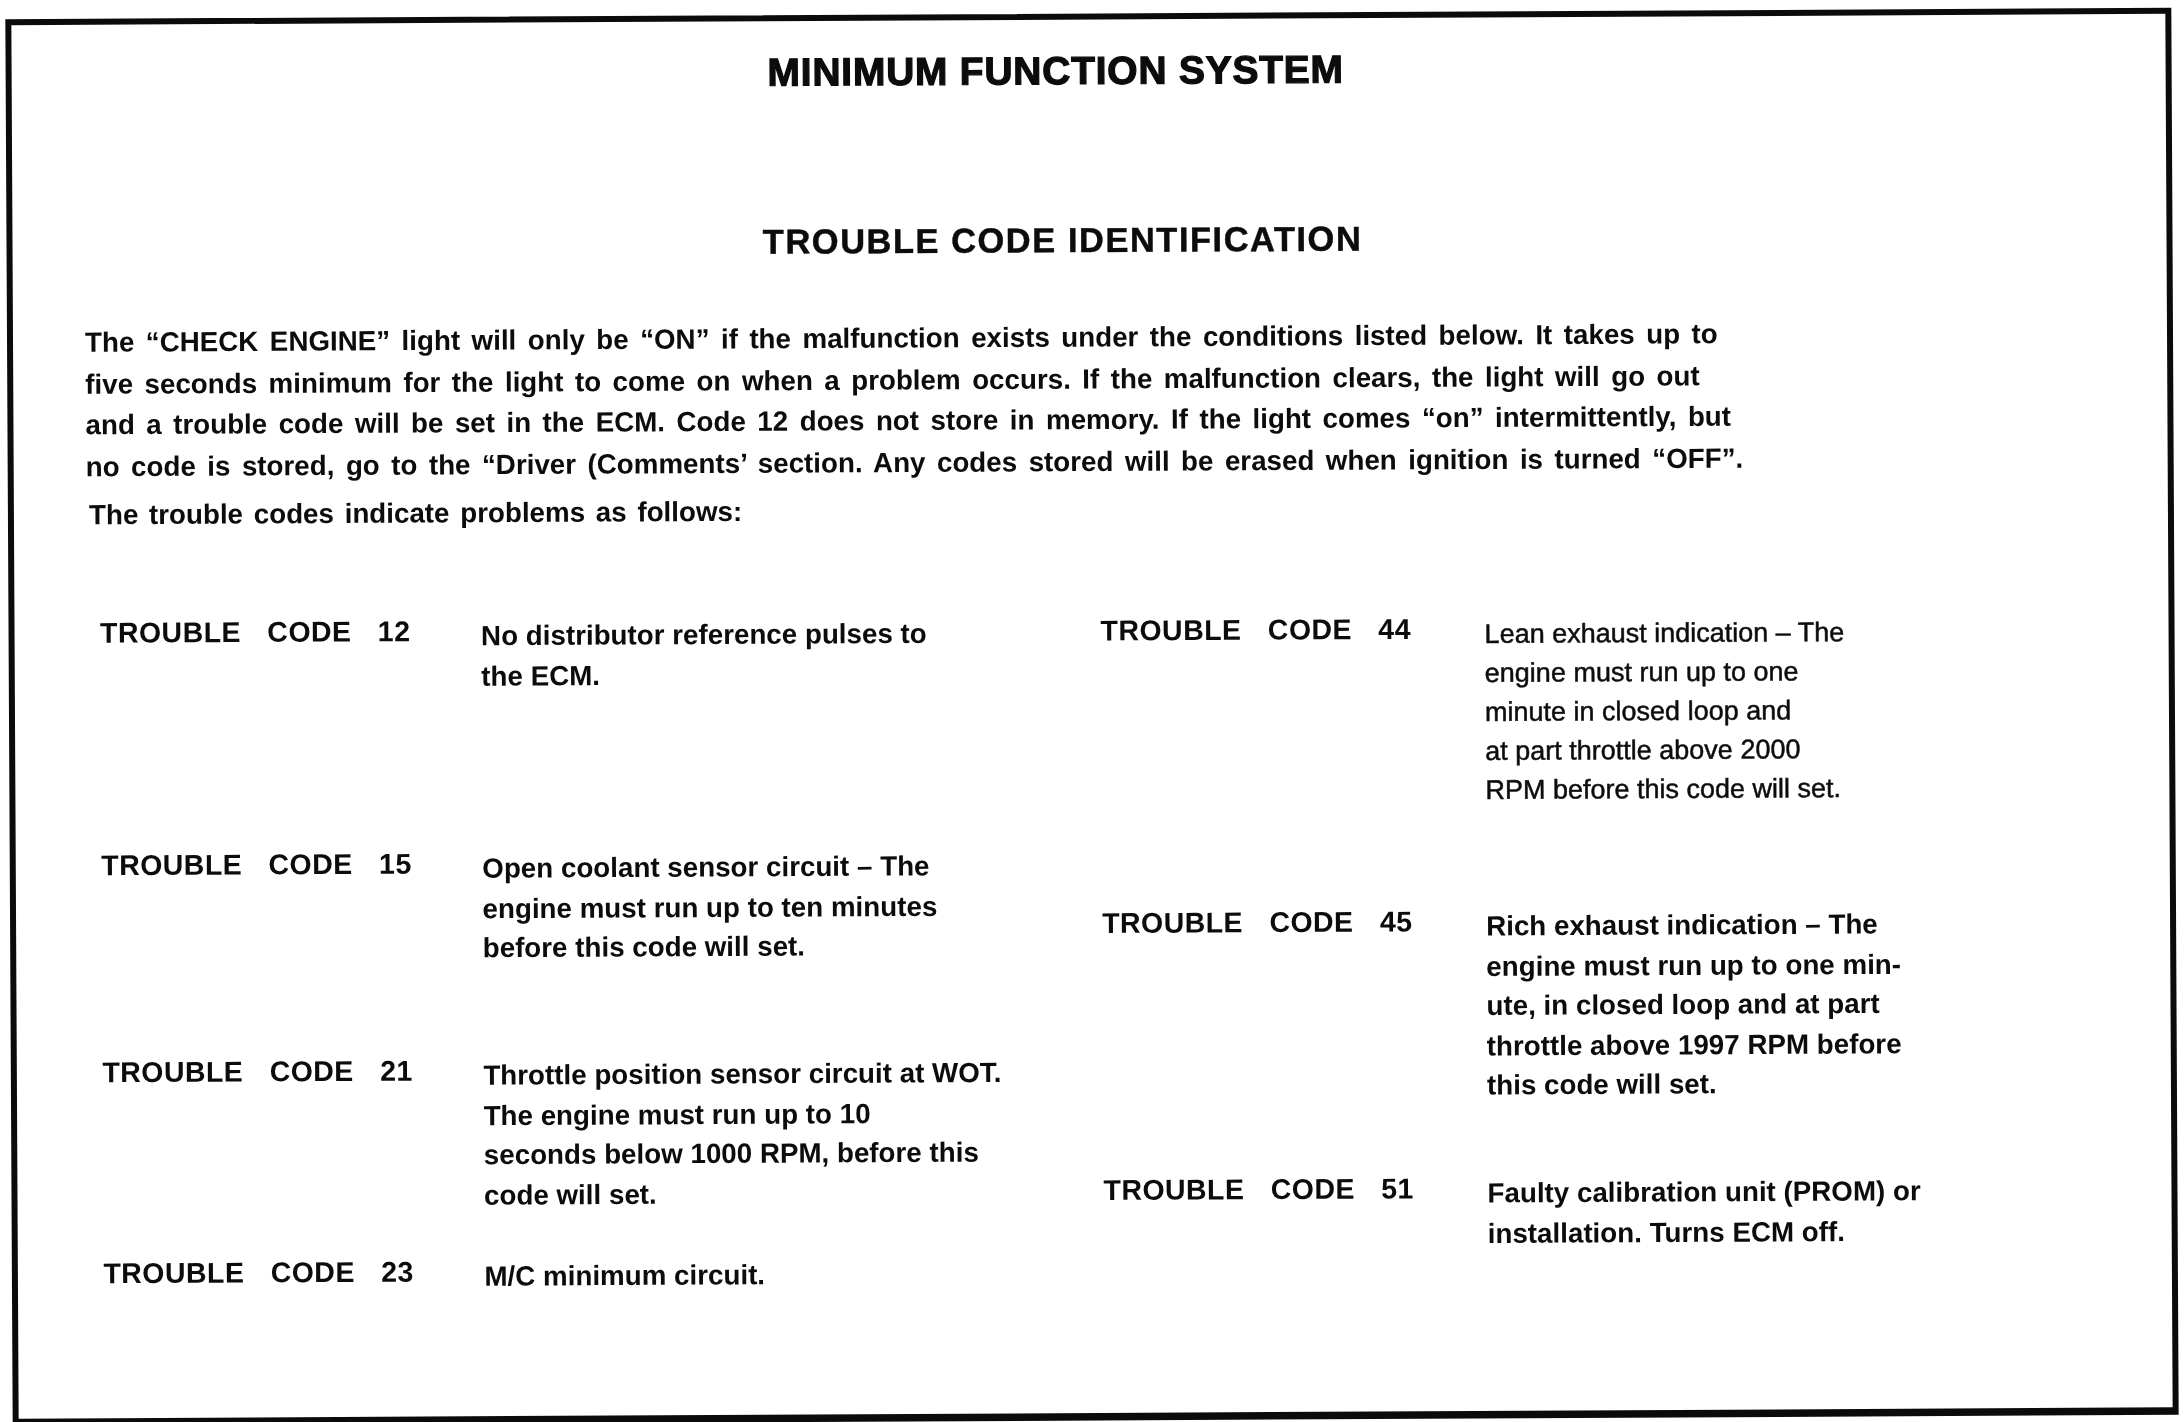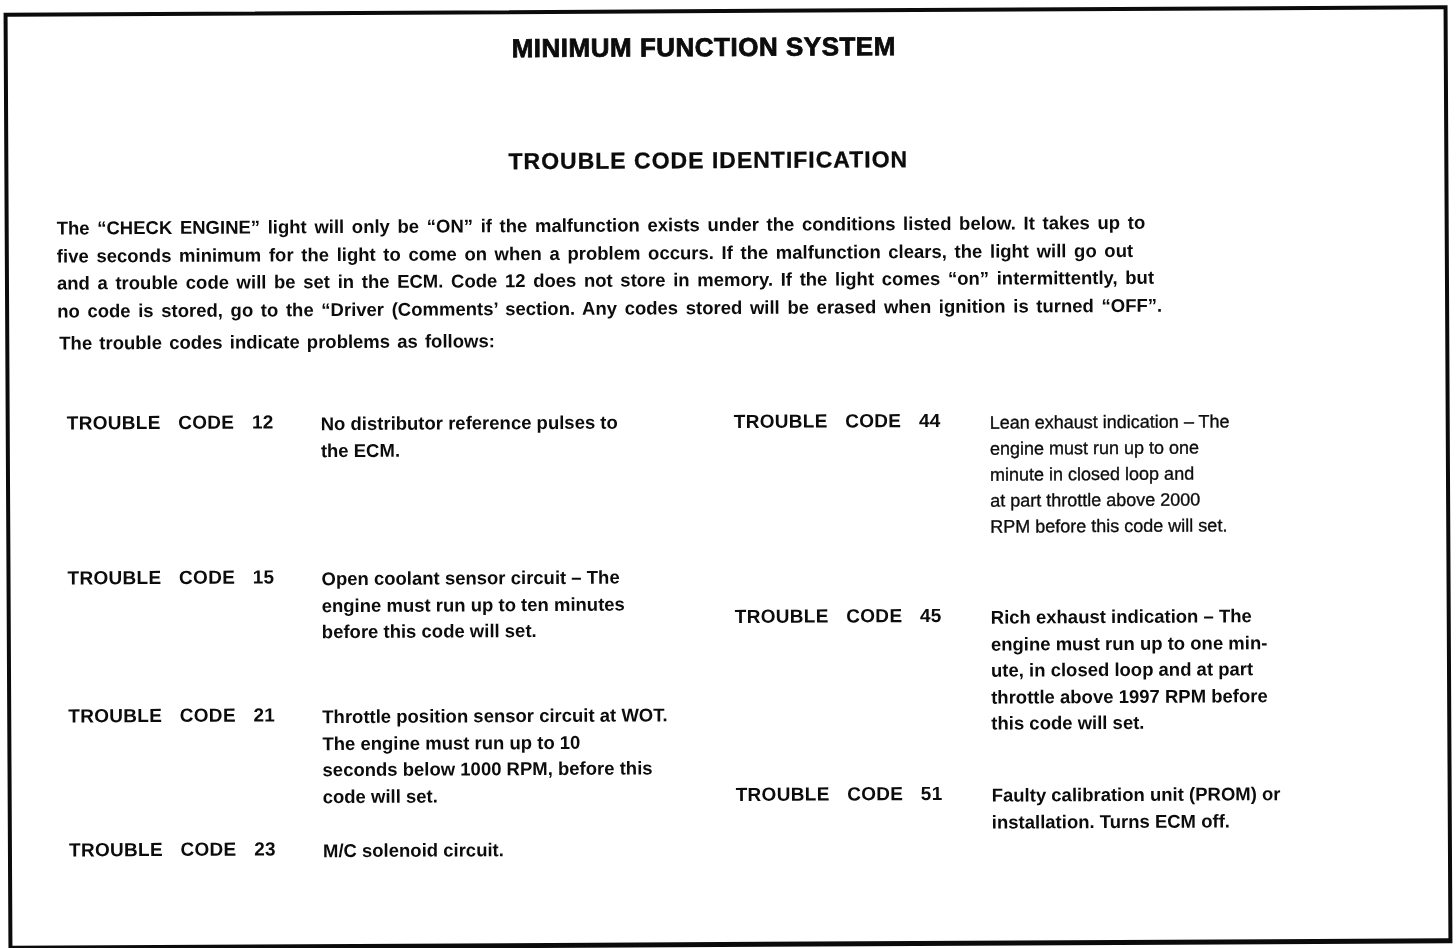--- a/index.html
+++ b/index.html
@@ -144,21 +144,21 @@
     </div>
     <div class="entry col-left t21">
       <div class="code-label">TROUBLE CODE 21</div>
       <div class="code-desc">Throttle position sensor circuit at WOT.
 The engine must run up to 10
 seconds below 1000 RPM, before this
 code will set.</div>
     </div>
     <div class="entry col-left t23">
       <div class="code-label">TROUBLE CODE 23</div>
-      <div class="code-desc">M/C solenoid circuit.</div>
+      <div class="code-desc">M/C minimum circuit.</div>
     </div>
 
     <div class="entry col-right t44">
       <div class="code-label">TROUBLE CODE 44</div>
       <div class="code-desc light">Lean exhaust indication – The
 engine must run up to one
 minute in closed loop and
 at part throttle above 2000
 RPM before this code will set.</div>
     </div>

